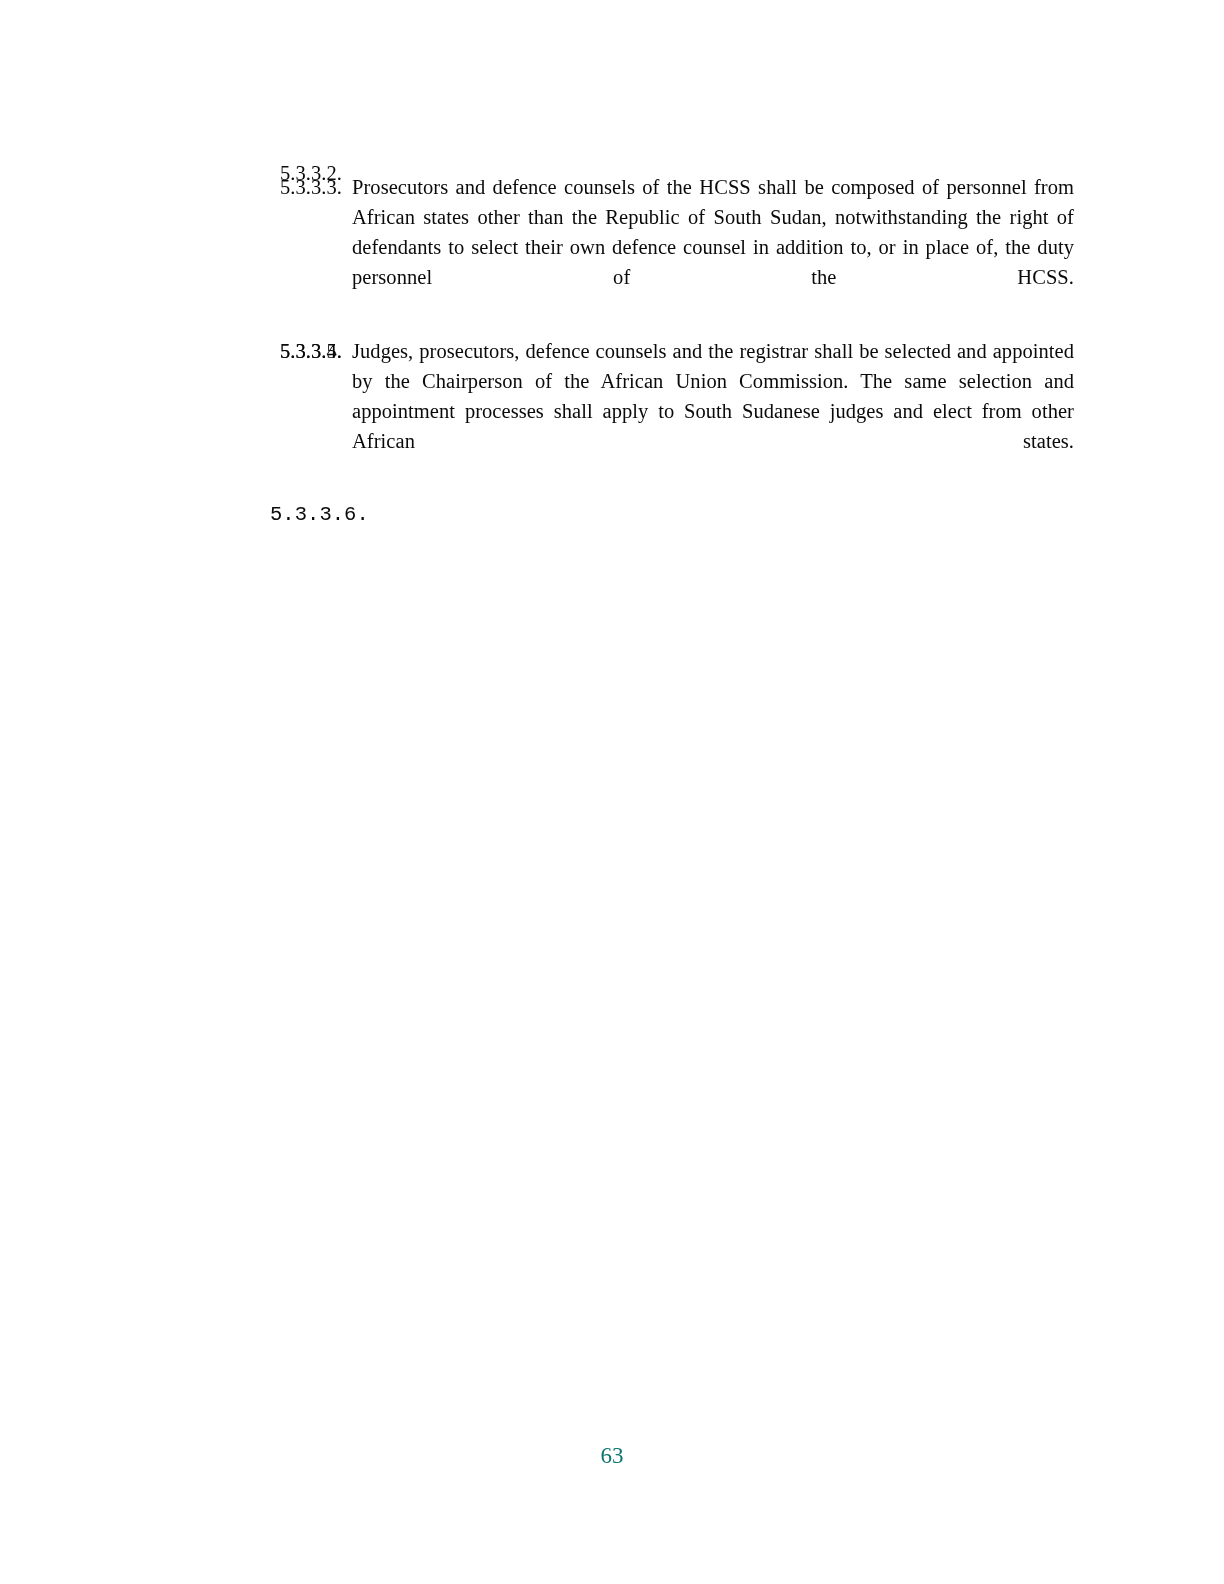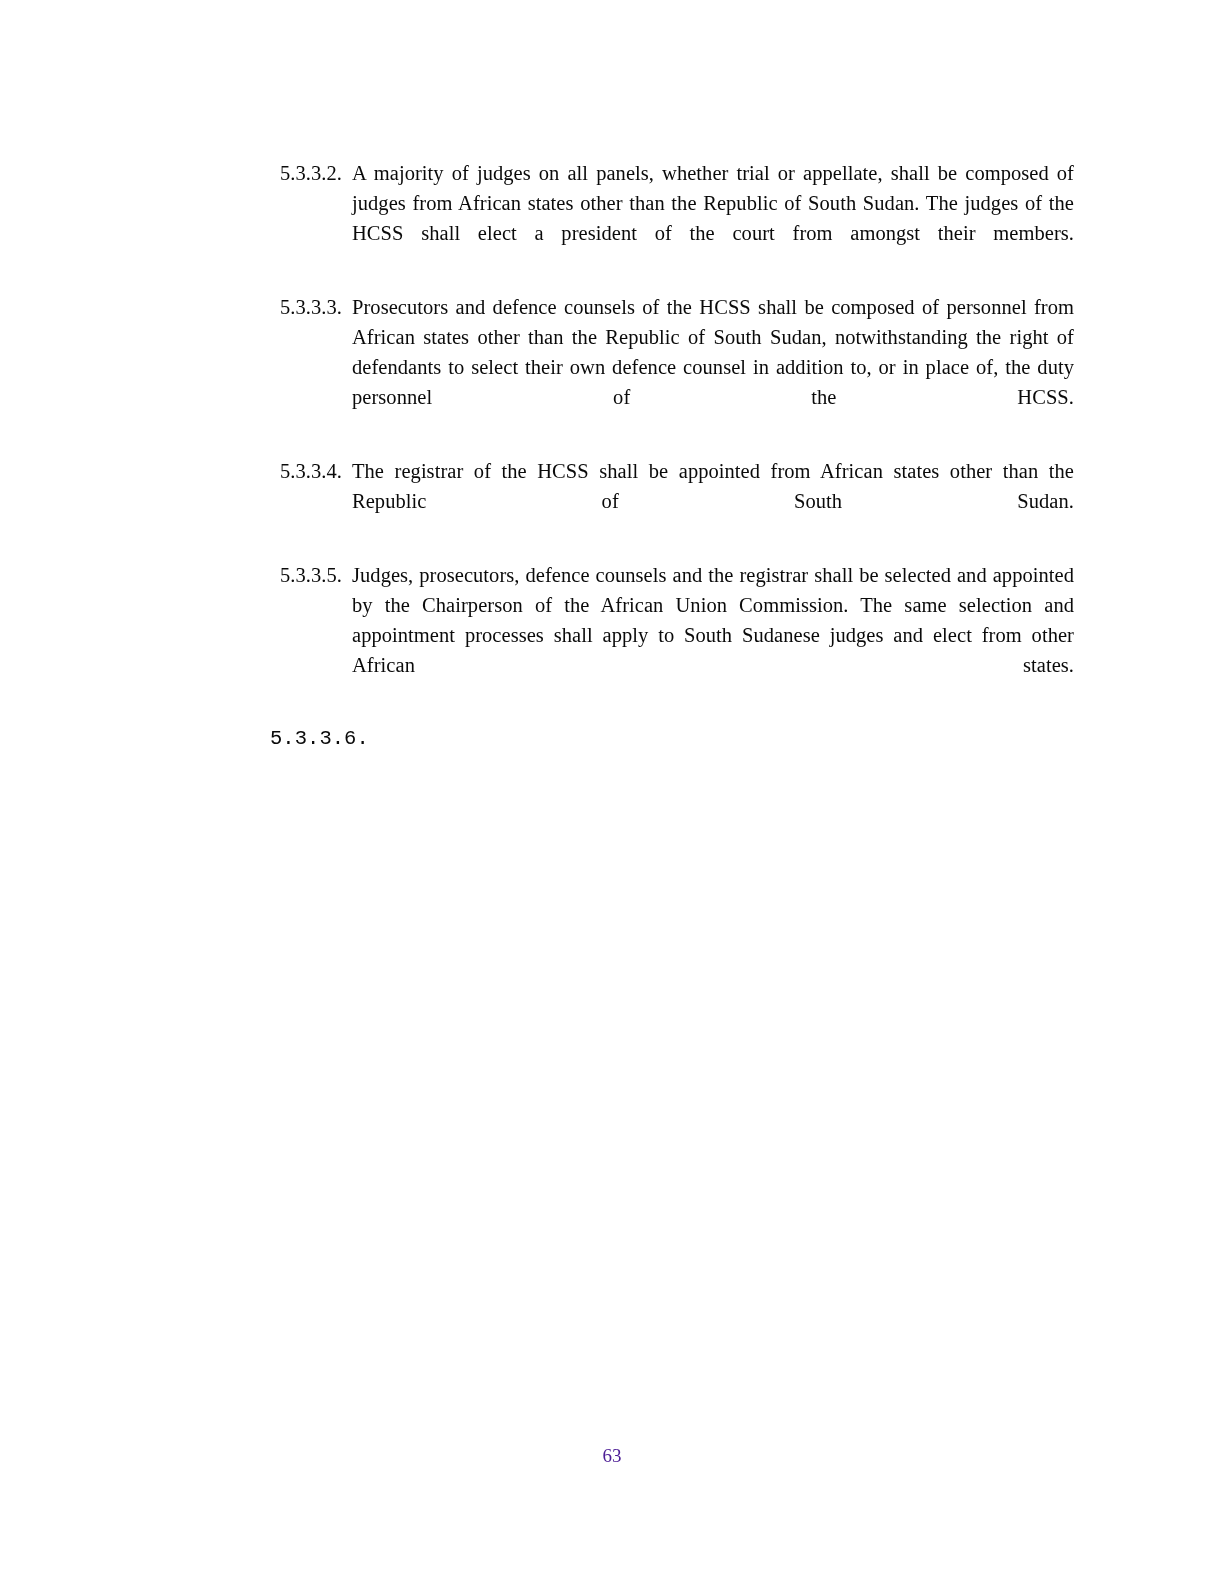--- a/index.html
+++ b/index.html
@@ -71,45 +71,43 @@
   .footer {
     position: absolute;
     left: 0;
     right: 0;
     top: 1444px;
     text-align: center;
   }
 
   .page-number {
     display: inline-block;
-    font-size: 19px;
+    font-size: 23px;
     line-height: 24px;
-    color: #4c1d95;
+    color: #0f766e;
   }
 </style>
 </head>
 <body>
 
 <div class="page">
 
   <div class="content">
 
     <div class="clause">
       <span class="clause-number">5.3.3.2.</span>
-      <span class="clause-text">A majority of judges on all panels, whether trial or appellate, shall be composed of judges from African states other than the Republic of South Sudan. The judges of the HCSS shall elect a president of the court from amongst their members.</span>
     </div>
 
     <div class="clause">
       <span class="clause-number">5.3.3.3.</span>
       <span class="clause-text">Prosecutors and defence counsels of the HCSS shall be composed of personnel from African states other than the Republic of South Sudan, notwithstanding the right of defendants to select their own defence counsel in addition to, or in place of, the duty personnel of the HCSS.</span>
     </div>
 
     <div class="clause">
       <span class="clause-number">5.3.3.4.</span>
-      <span class="clause-text">The registrar of the HCSS shall be appointed from African states other than the Republic of South Sudan.</span>
     </div>
 
     <div class="clause">
       <span class="clause-number">5.3.3.5.</span>
       <span class="clause-text">Judges, prosecutors, defence counsels and the registrar shall be selected and appointed by the Chairperson of the African Union Commission. The same selection and appointment processes shall apply to South Sudanese judges and elect from other African states.</span>
     </div>
 
     <div class="clause">
       <span class="clause-number">5.3.3.6.</span>
     </div>

